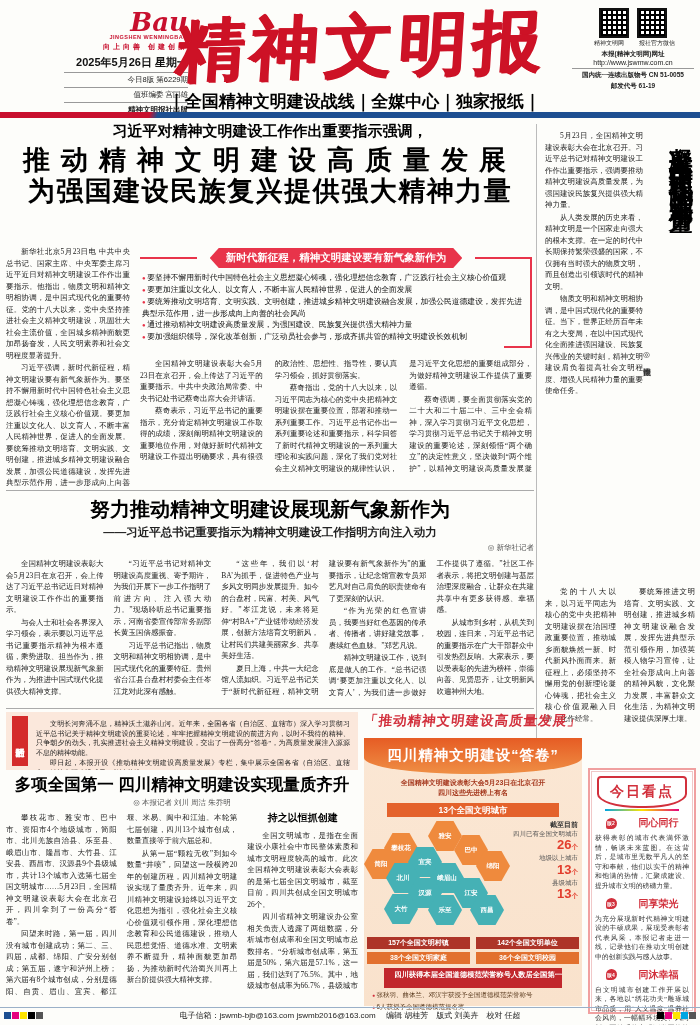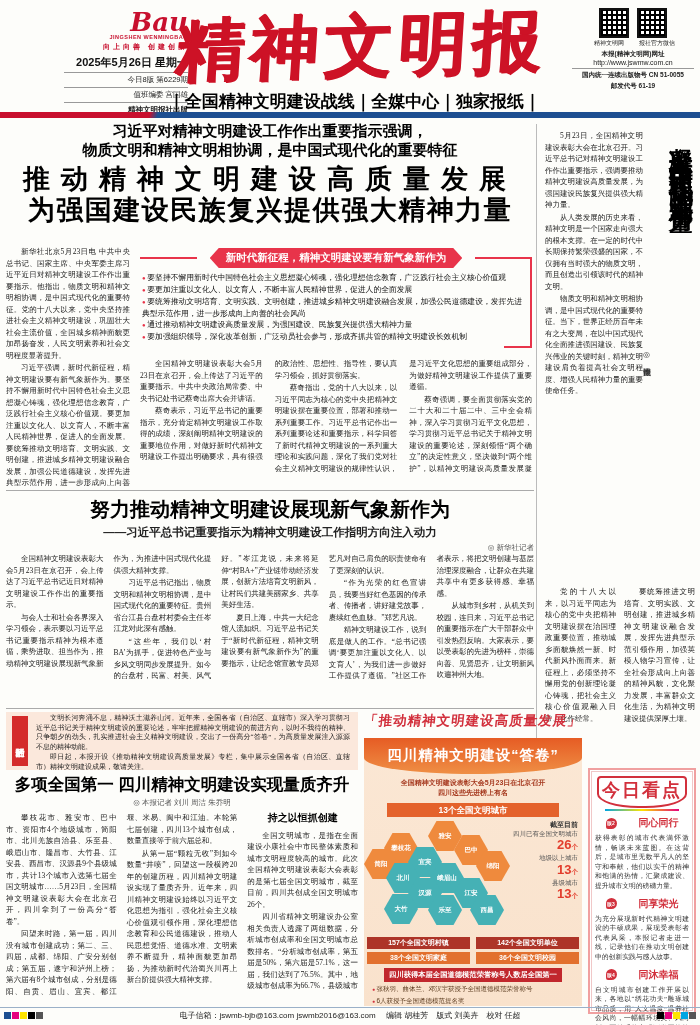--- a/index.html
+++ b/index.html
@@ -53,34 +53,34 @@
   .bodytxt{font-family:"Liberation Serif","DejaVu Serif",serif;font-size:7.5px;line-height:11.5px;
            text-align:justify;color:#1a1a1a;overflow:hidden;}
   .col1{left:6px;top:246px;width:124px;height:240px;}
   .lead-rest{left:140px;top:358px;width:392px;height:126px;column-count:3;column-gap:12px;}
   .sep{border-top:1px solid #aaa;}
   
   .a2{left:6px;top:496px;width:528px;text-align:center;}
   .a2-title{font-weight:900;font-size:20px;color:#000;}
   .a2-sub{font-size:11.5px;font-weight:bold;color:#222;margin-top:2px;}
   .a2-byline{font-size:7.5px;color:#555;margin-top:3px;text-align:right;}
-  .a2-body{height:148px;column-count:5;column-gap:10px;text-align:justify;}
+  .a2-body{margin-top:5px;height:148px;column-count:5;column-gap:10px;text-align:justify;}
   
   .cmt{left:536px;top:124px;width:160px;height:618px;border-left:1px solid #bbb;}
   .cmt-title{position:absolute;right:0;top:4px;height:470px;writing-mode:vertical-rl;
              font-family:"Liberation Serif",serif;font-weight:900;font-size:24px;letter-spacing:4px;color:#000;}
   .cmt-byline{position:absolute;right:46px;top:226px;writing-mode:vertical-rl;font-size:8px;color:#333;}
   .cmt-top{position:absolute;left:8px;top:6px;width:98px;height:450px;}
   .cmt-bottom{position:absolute;left:8px;top:462px;width:150px;height:152px;column-count:2;column-gap:8px;}
   
   .intro{left:6px;top:712px;width:352px;height:58px;background:#fbe8dc;display:flex;}
   .intro-label{width:16px;background:#d42b2b;color:#fff;font-weight:bold;font-size:9px;line-height:10px;
                writing-mode:vertical-rl;text-orientation:upright;display:flex;align-items:center;justify-content:center;
                margin:4px 0 4px 6px;padding:2px 0;}
-  .intro-body{flex:1;padding:2px 8px;font-size:7px;line-height:9.5px;}
+  .intro-body{flex:1;padding:8px 8px;font-size:7px;line-height:9.5px;}
   
   .a3{left:6px;top:774px;width:352px;text-align:center;}
   .a3-title{font-weight:900;font-size:16.5px;color:#000;}
   .a3-byline{font-size:7.5px;color:#555;margin-top:2px;}
   .a3-body{margin-top:4px;height:190px;column-count:3;column-gap:10px;text-align:justify;}
   .a3-body h3{font-size:10px;text-align:center;margin:6px 0;text-indent:0;
               font-family:"Liberation Sans",sans-serif;color:#000;}
   
   .info{left:364px;top:712px;width:218px;height:294px;}
   .ribbon{text-align:center;color:#d2303c;font-family:"DejaVu Serif",serif;font-weight:900;
@@ -98,28 +98,28 @@
        clip-path:polygon(25% 0,75% 0,100% 50%,75% 100%,25% 100%,0 50%);}
   .hex.t{background:#45b1b5;} .hex.o{background:#ef8a3d;}
   .stats{position:absolute;right:4px;top:4px;width:72px;text-align:right;color:#555;font-size:6.5px;line-height:8.5px;}
   .stats .hd{color:#333;font-weight:bold;font-size:7px;}
   .stats .num{color:#e23c2c;font-weight:900;font-size:13px;line-height:14px;}
   .stats .num i{font-style:normal;font-size:6.5px;color:#e23c2c;}
   .pills{display:flex;flex-wrap:wrap;gap:3px 6px;justify-content:center;margin-top:2px;}
   .pillbar{width:103px;height:12px;color:#fff;font-weight:bold;font-size:7px;text-align:center;line-height:12px;}
   .pr{background:#ad3428;} .po{background:#e2702e;}
   .banner{margin:4px 20px 0;background:#c1272d;color:#fff;font-weight:bold;font-size:7.3px;
-          text-align:center;line-height:14px;height:14px;}
+          text-align:right;line-height:14px;height:20px;}
   .ib{margin:2px 8px 0;font-size:6.5px;color:#5a3a1e;line-height:9px;text-align:left;}
   .ib::before{content:"● ";color:#d2303c;font-size:5px;}
   
   .hl{left:588px;top:768px;width:108px;height:246px;border:2px solid #f0a0a0;box-shadow:inset 0 0 0 1px #fff,inset 0 0 0 2px #f0c8c8;
       background:#fff;padding:4px 5px;box-sizing:border-box;}
   .book{width:86px;height:28px;margin:2px auto 8px;border:2px solid #d2303c;border-radius:4px 4px 46% 46%/4px 4px 14px 14px;
-        color:#d2303c;font-family:Liberation Mono, monospace;font-weight:900;font-size:18px;
+        color:#d2303c;font-family:Liberation Sans, sans-serif;font-weight:900;font-size:14px;
         text-align:center;line-height:26px;letter-spacing:2px;position:relative;}
   .book::after{content:"";position:absolute;left:6px;right:6px;bottom:-5px;height:2px;
                background:linear-gradient(90deg,#00a5e3,#ffe400,#e6007e);}
   .hl-item{margin-top:6px;}
   .hl-head{display:flex;align-items:center;justify-content:center;gap:22px;}
   .badge{width:11px;height:11px;border-radius:50% 50% 50% 2px;background:#d2303c;color:#fff;
          font-size:5px;font-weight:bold;display:flex;align-items:center;justify-content:center;}
   .hl-title{color:#d2303c;font-weight:900;font-size:10px;}
   .hl-text{font-family:"Liberation Serif",serif;font-size:6.8px;line-height:9.6px;text-align:justify;
            color:#333;margin-top:3px;}
@@ -164,21 +164,20 @@
     <div class="mh-url">http://www.jswmw.com.cn</div>
     <div class="mh-line"></div>
     <div class="mh-cn">国内统一连续出版物号 CN 51-0055</div>
     <div class="mh-cn">邮发代号 61-19</div>
   </div>
 
   <div class="abs divider"></div>
 
   <div class="abs lead-head">
     <div class="kicker">习近平对精神文明建设工作作出重要指示强调，</div>
-    <div class="kicker">物质文明和精神文明相协调，是中国式现代化的重要特征</div>
     <div class="big1">推动精神文明建设高质量发展</div>
     <div class="big2">为强国建设民族复兴提供强大精神力量</div>
   </div>
 
   <div class="abs cmt">
     <div class="cmt-title">凝聚推进中国式现代化的强大精神力量</div>
     <div class="cmt-byline">◎ 本报评论员</div>
     <div class="cmt-top bodytxt">
       <p>5月23日，全国精神文明建设表彰大会在北京召开。习近平总书记对精神文明建设工作作出重要指示，强调要推动精神文明建设高质量发展，为强国建设民族复兴提供强大精神力量。</p>
       <p>从人类发展的历史来看，精神文明是一个国家走向强大的根本支撑。在一定的时代中长期保持繁荣强盛的国家，不仅拥有当时强大的物质文明，而且创造出引领该时代的精神文明。</p>
@@ -222,20 +221,21 @@
 
   <div class="abs sep" style="left:6px;top:490px;width:528px;"></div>
 
   <div class="abs a2">
     <div class="a2-title">努力推动精神文明建设展现新气象新作为</div>
     <div class="a2-sub">——习近平总书记重要指示为精神文明建设工作指明方向注入动力</div>
     <div class="a2-byline">◎ 新华社记者</div>
     <div class="a2-body bodytxt">
       <p>全国精神文明建设表彰大会5月23日在京召开，会上传达了习近平总书记近日对精神文明建设工作作出的重要指示。</p>
       <p>与会人士和社会各界深入学习领会，表示要以习近平总书记重要指示精神为根本遵循，乘势进取、担当作为，推动精神文明建设展现新气象新作为，为推进中国式现代化提供强大精神支撑。</p>
+      <p>“习近平总书记对精神文明建设高度重视、寄予期许，为我们开展下一步工作指明了前进方向、注入强大动力。”现场聆听总书记重要指示，河南省委宣传部常务副部长黄玉国倍感振奋。</p>
       <p>习近平总书记指出，物质文明和精神文明相协调，是中国式现代化的重要特征。贵州省台江县台盘村村委会主任岑江龙对此深有感触。</p>
       <p>“这些年，我们以‘村BA’为抓手，促进特色产业与乡风文明同步发展提升。如今的台盘村，民富、村美、风气好。”岑江龙说，未来将延伸“村BA+”产业链带动经济发展，创新方法培育文明新风，让村民们共建美丽家乡、共享美好生活。</p>
       <p>夏日上海，中共一大纪念馆人流如织。习近平总书记关于“新时代新征程，精神文明建设要有新气象新作为”的重要指示，让纪念馆宣教专员郑艺凡对自己肩负的职责使命有了更深刻的认识。</p>
       <p>“作为光荣的红色宣讲员，我要当好红色基因的传承者、传播者，讲好建党故事，赓续红色血脉。”郑艺凡说。</p>
       <p>精神文明建设工作，说到底是做人的工作。“总书记强调‘要更加注重以文化人、以文育人’，为我们进一步做好工作提供了遵循。”社区工作者表示，将把文明创建与基层治理深度融合，让群众在共建共享中有更多获得感、幸福感。</p>
       <p>从城市到乡村，从机关到校园，连日来，习近平总书记的重要指示在广大干部群众中引发热烈反响。大家表示，要以受表彰的先进为榜样，崇德向善、见贤思齐，让文明新风吹遍神州大地。</p>
 
     </div>
   </div>
 

